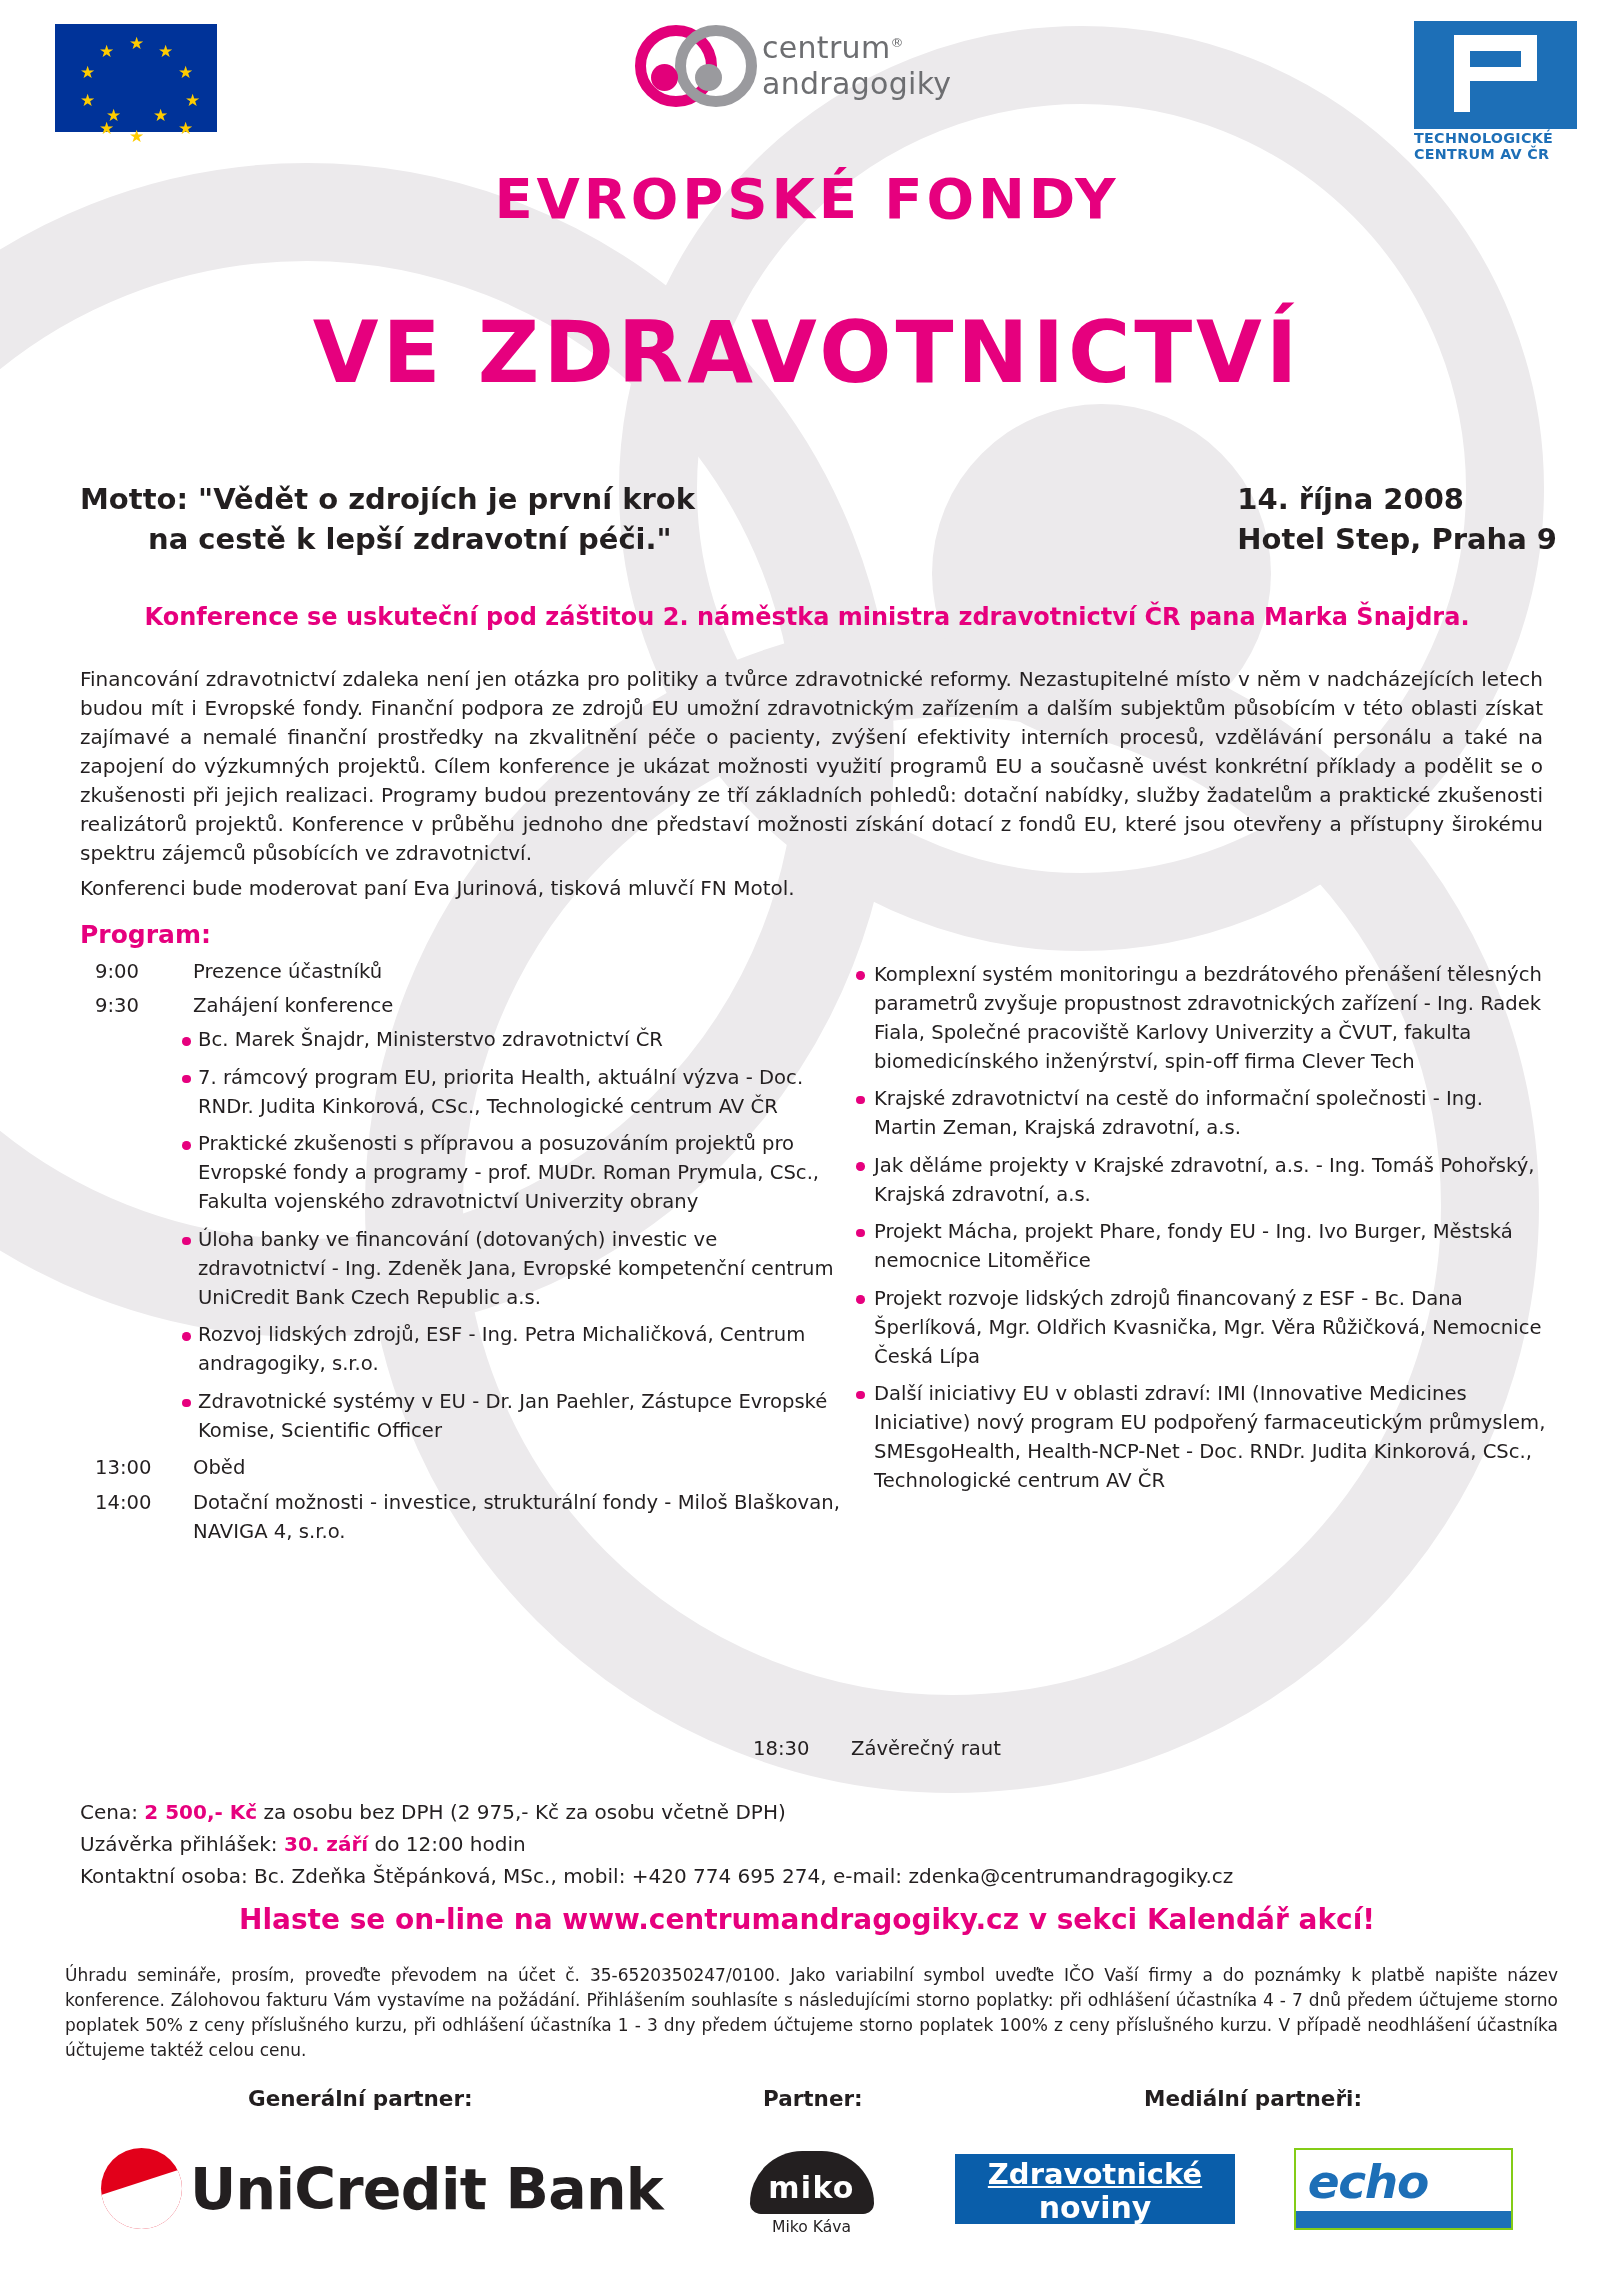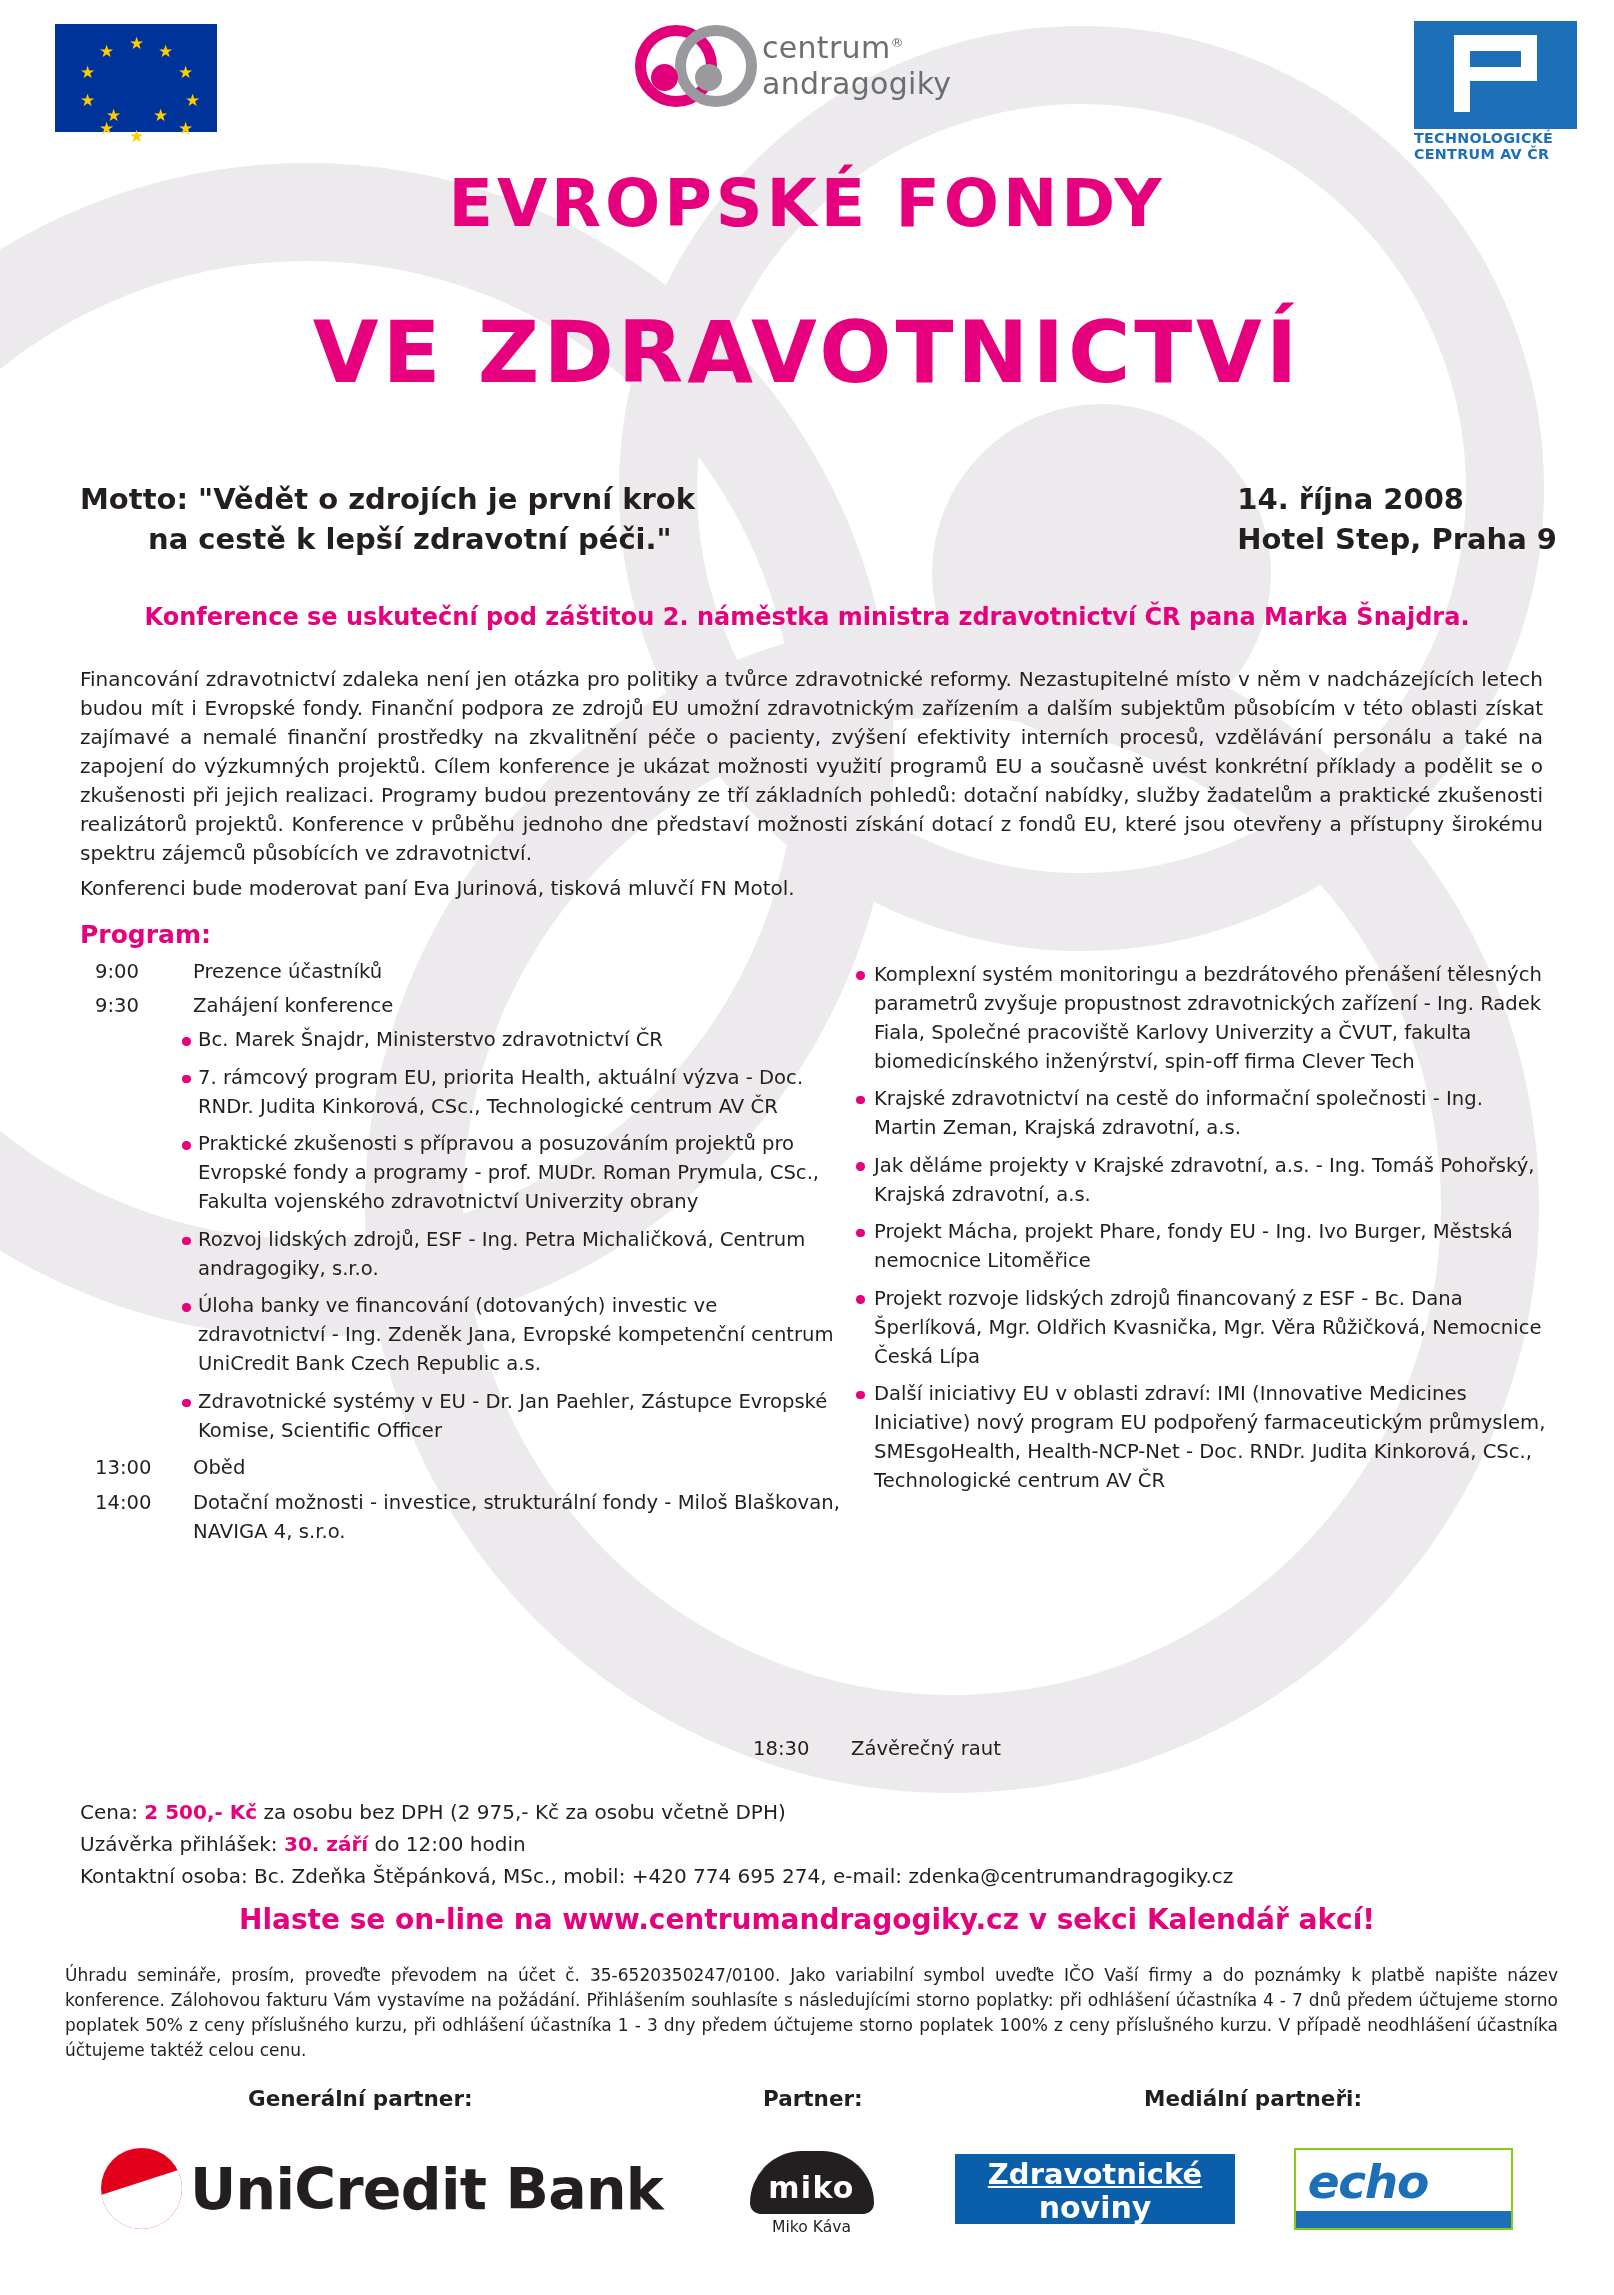--- a/index.html
+++ b/index.html
@@ -155,21 +155,21 @@
   .title {
     position: absolute;
     left: 0;
     width: 1614px;
     text-align: center;
     color: #e6007e;
     font-weight: bold;
     font-family: "DejaVu Sans", sans-serif;
     letter-spacing: 3.9px;
   }
-  .title-1 { top: 166px; font-size: 65px; }
+  .title-1 { top: 166px; font-size: 56px; }
   .title-2 { top: 303px; font-size: 85px; }
 
   .motto {
     position: absolute;
     left: 80px;
     top: 479px;
     font-size: 29px;
     line-height: 40px;
     font-weight: bold;
     color: #231f20;
@@ -507,22 +507,22 @@
       <div class="what">Prezence účastníků</div>
     </div>
     <div class="time-row">
       <div class="time">9:30</div>
       <div class="what">Zahájení konference</div>
     </div>
     <ul class="bul">
       <li>Bc. Marek Šnajdr, Ministerstvo zdravotnictví ČR</li>
       <li>7. rámcový program EU, priorita Health, aktuální výzva - Doc. RNDr. Judita Kinkorová, CSc., Technologické centrum AV ČR</li>
       <li>Praktické zkušenosti s přípravou a posuzováním projektů pro Evropské fondy a programy  - prof. MUDr. Roman Prymula, CSc., Fakulta vojenského zdravotnictví Univerzity obrany</li>
+      <li>Úloha banky ve financování (dotovaných) investic ve zdravotnictví - Ing. Zdeněk Jana, Evropské kompetenční centrum UniCredit Bank Czech Republic a.s.</li>
       <li>Rozvoj lidských zdrojů, ESF - Ing. Petra Michaličková, Centrum andragogiky, s.r.o.</li>
-      <li>Úloha banky ve financování (dotovaných) investic ve zdravotnictví - Ing. Zdeněk Jana, Evropské kompetenční centrum UniCredit Bank Czech Republic a.s.</li>
       <li>Zdravotnické systémy v EU - Dr. Jan Paehler, Zástupce Evropské Komise, Scientific Officer</li>
     </ul>
     <div class="time-row">
       <div class="time">13:00</div>
       <div class="what">Oběd</div>
     </div>
     <div class="time-row">
       <div class="time">14:00</div>
       <div class="what">Dotační možnosti - investice, strukturální fondy - Miloš Blaškovan, NAVIGA 4, s.r.o.</div>
     </div>

